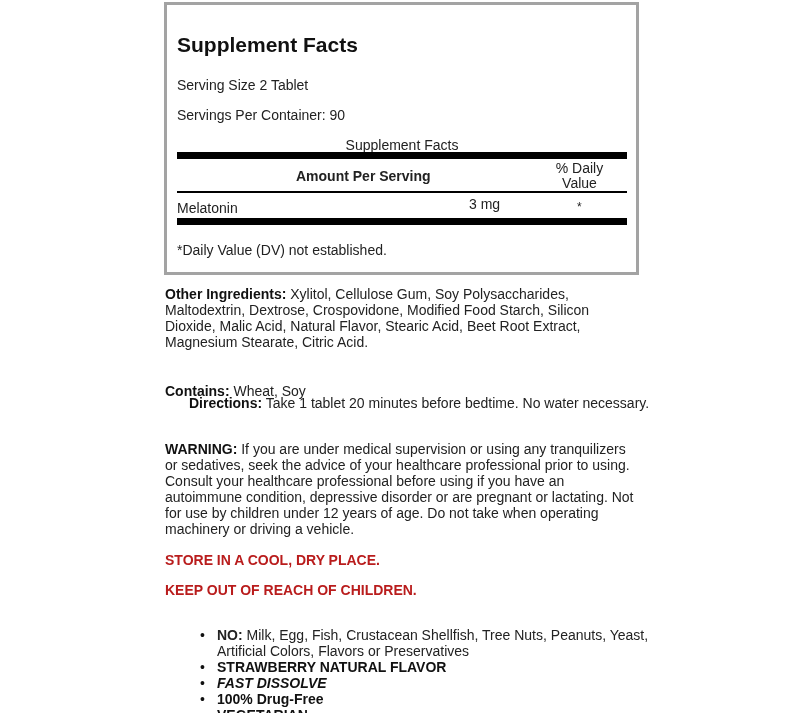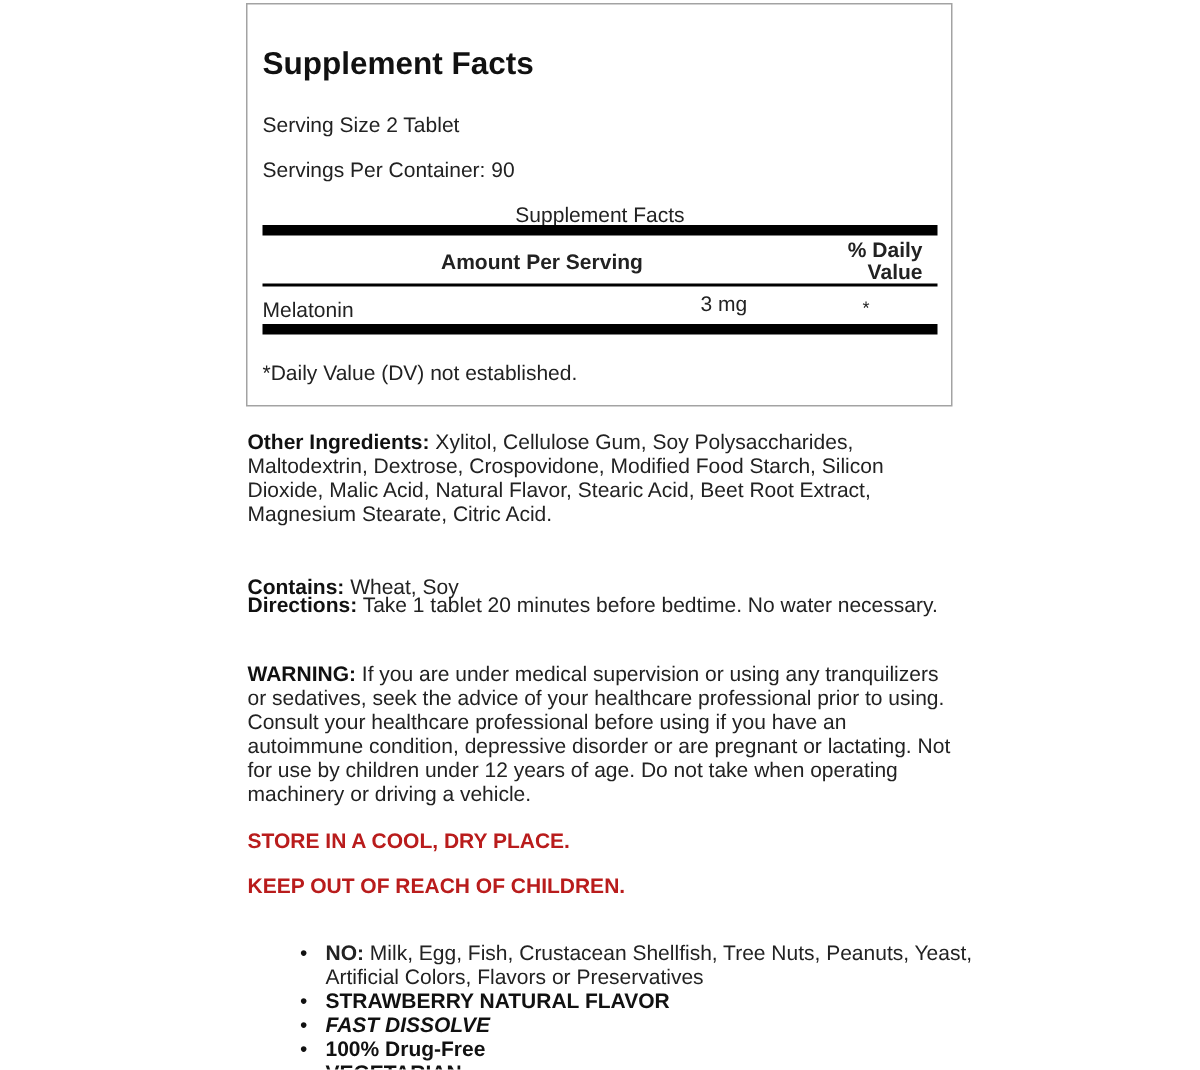--- a/index.html
+++ b/index.html
@@ -1,27 +1,27 @@
 <!DOCTYPE html>
 <html><head>
 <meta charset="utf-8">
 <style>
   html, body { margin:0; padding:0; background:#ffffff; }
   body { width:800px; height:713px; position:relative; overflow:hidden;
          font-family:"Liberation Sans", sans-serif; color:#222; }
   .facts-box { position:absolute; left:164px; top:2px; width:469px; height:267px;
-               border:1px solid #a3a3a3; box-sizing:content-box; }
+               border:3px solid #a3a3a3; box-sizing:content-box; }
   .facts-title { position:absolute; left:10px; top:28px; font-size:21px; font-weight:bold; color:#111; }
   .serving-size { position:absolute; left:10px; top:72px; font-size:14px; }
   .servings-per { position:absolute; left:10px; top:102px; font-size:14px; }
   .table-caption { position:absolute; left:10px; width:450px; top:132px; text-align:center; font-size:14px; }
   .bar-thick { position:absolute; left:10px; width:450px; height:7px; background:#000; }
   .bar-thin { position:absolute; left:10px; width:450px; height:2px; background:#000; }
   .hdr-amount { position:absolute; left:84px; top:163px; font-size:14px; font-weight:bold;margin-left:45px; }
-  .hdr-dv { position:absolute; left:375px; top:156px; width:75px; text-align:right; font-size:14px; font-weight:bold; line-height:15px; }
+  .hdr-dv { position:absolute; left:375px; top:156px; width:75px; text-align:center; font-size:14px; font-weight:normal; line-height:15px; }
   .row-name { position:absolute; left:10px; top:195px; font-size:14px; }
   .row-amount { position:absolute; left:302px; top:191px; font-size:14px; }
   .row-dv { position:absolute; left:410px; top:195px; font-size:12px; }
   .footnote { position:absolute; left:10px; top:237px; font-size:14px; }
 
   .body-text { position:absolute; left:165px; width:475px; font-size:14px; line-height:16px; color:#222; }
   .body-text b { color:#111; }
   .caps { font-weight:bold; color:#b91c1c; }
   ul.features { position:absolute; left:165px; top:611px; width:470px; margin:16px; padding:0 0 0 36px;
                 font-size:14px; line-height:16px; list-style:none; }
@@ -46,21 +46,21 @@
   <div class="row-amount">3 mg</div>
   <div class="row-dv">*</div>
   <div class="bar-thick" style="top:213px;"></div>
   <div class="footnote">*Daily Value (DV) not established.</div>
 </div>
 
 <div class="body-text" style="top:286px;"><b>Other Ingredients:</b><span> Xylitol, Cellulose Gum, Soy Polysaccharides, Maltodextrin, Dextrose, Crospovidone, Modified Food Starch, Silicon Dioxide, Malic Acid, Natural Flavor, Stearic Acid, Beet Root Extract, Magnesium Stearate, Citric Acid.</span></div>
 
 <div class="body-text" style="top:365px;margin-top:18px;"><b>Contains:</b><span> Wheat, Soy</span></div>
 
-<div class="body-text" style="top:395px;"><b>Directions:</b><span> Take 1 tablet 20 minutes before bedtime. No water necessary.</span></div>
+<div class="body-text" style="top:395px;margin-left:24px;"><b>Directions:</b><span> Take 1 tablet 20 minutes before bedtime. No water necessary.</span></div>
 
 <div class="body-text" style="top:441px;"><b>WARNING:</b><span> If you are under medical supervision or using any tranquilizers or sedatives, seek the advice of your healthcare professional prior to using. Consult your healthcare professional before using if you have an autoimmune condition, depressive disorder or are pregnant or lactating. Not for use by children under 12 years of age. Do not take when operating machinery or driving a vehicle.</span></div>
 
 <div class="body-text caps" style="top:552px;">STORE IN A COOL, DRY PLACE.</div>
 
 <div class="body-text caps" style="top:582px;">KEEP OUT OF REACH OF CHILDREN.</div>
 
 <ul class="features">
   <li><b>NO:</b><span> Milk, Egg, Fish, Crustacean Shellfish, Tree Nuts, Peanuts, Yeast, Artificial Colors, Flavors or Preservatives</span></li>
   <li><span class="bold">STRAWBERRY NATURAL FLAVOR</span></li>

